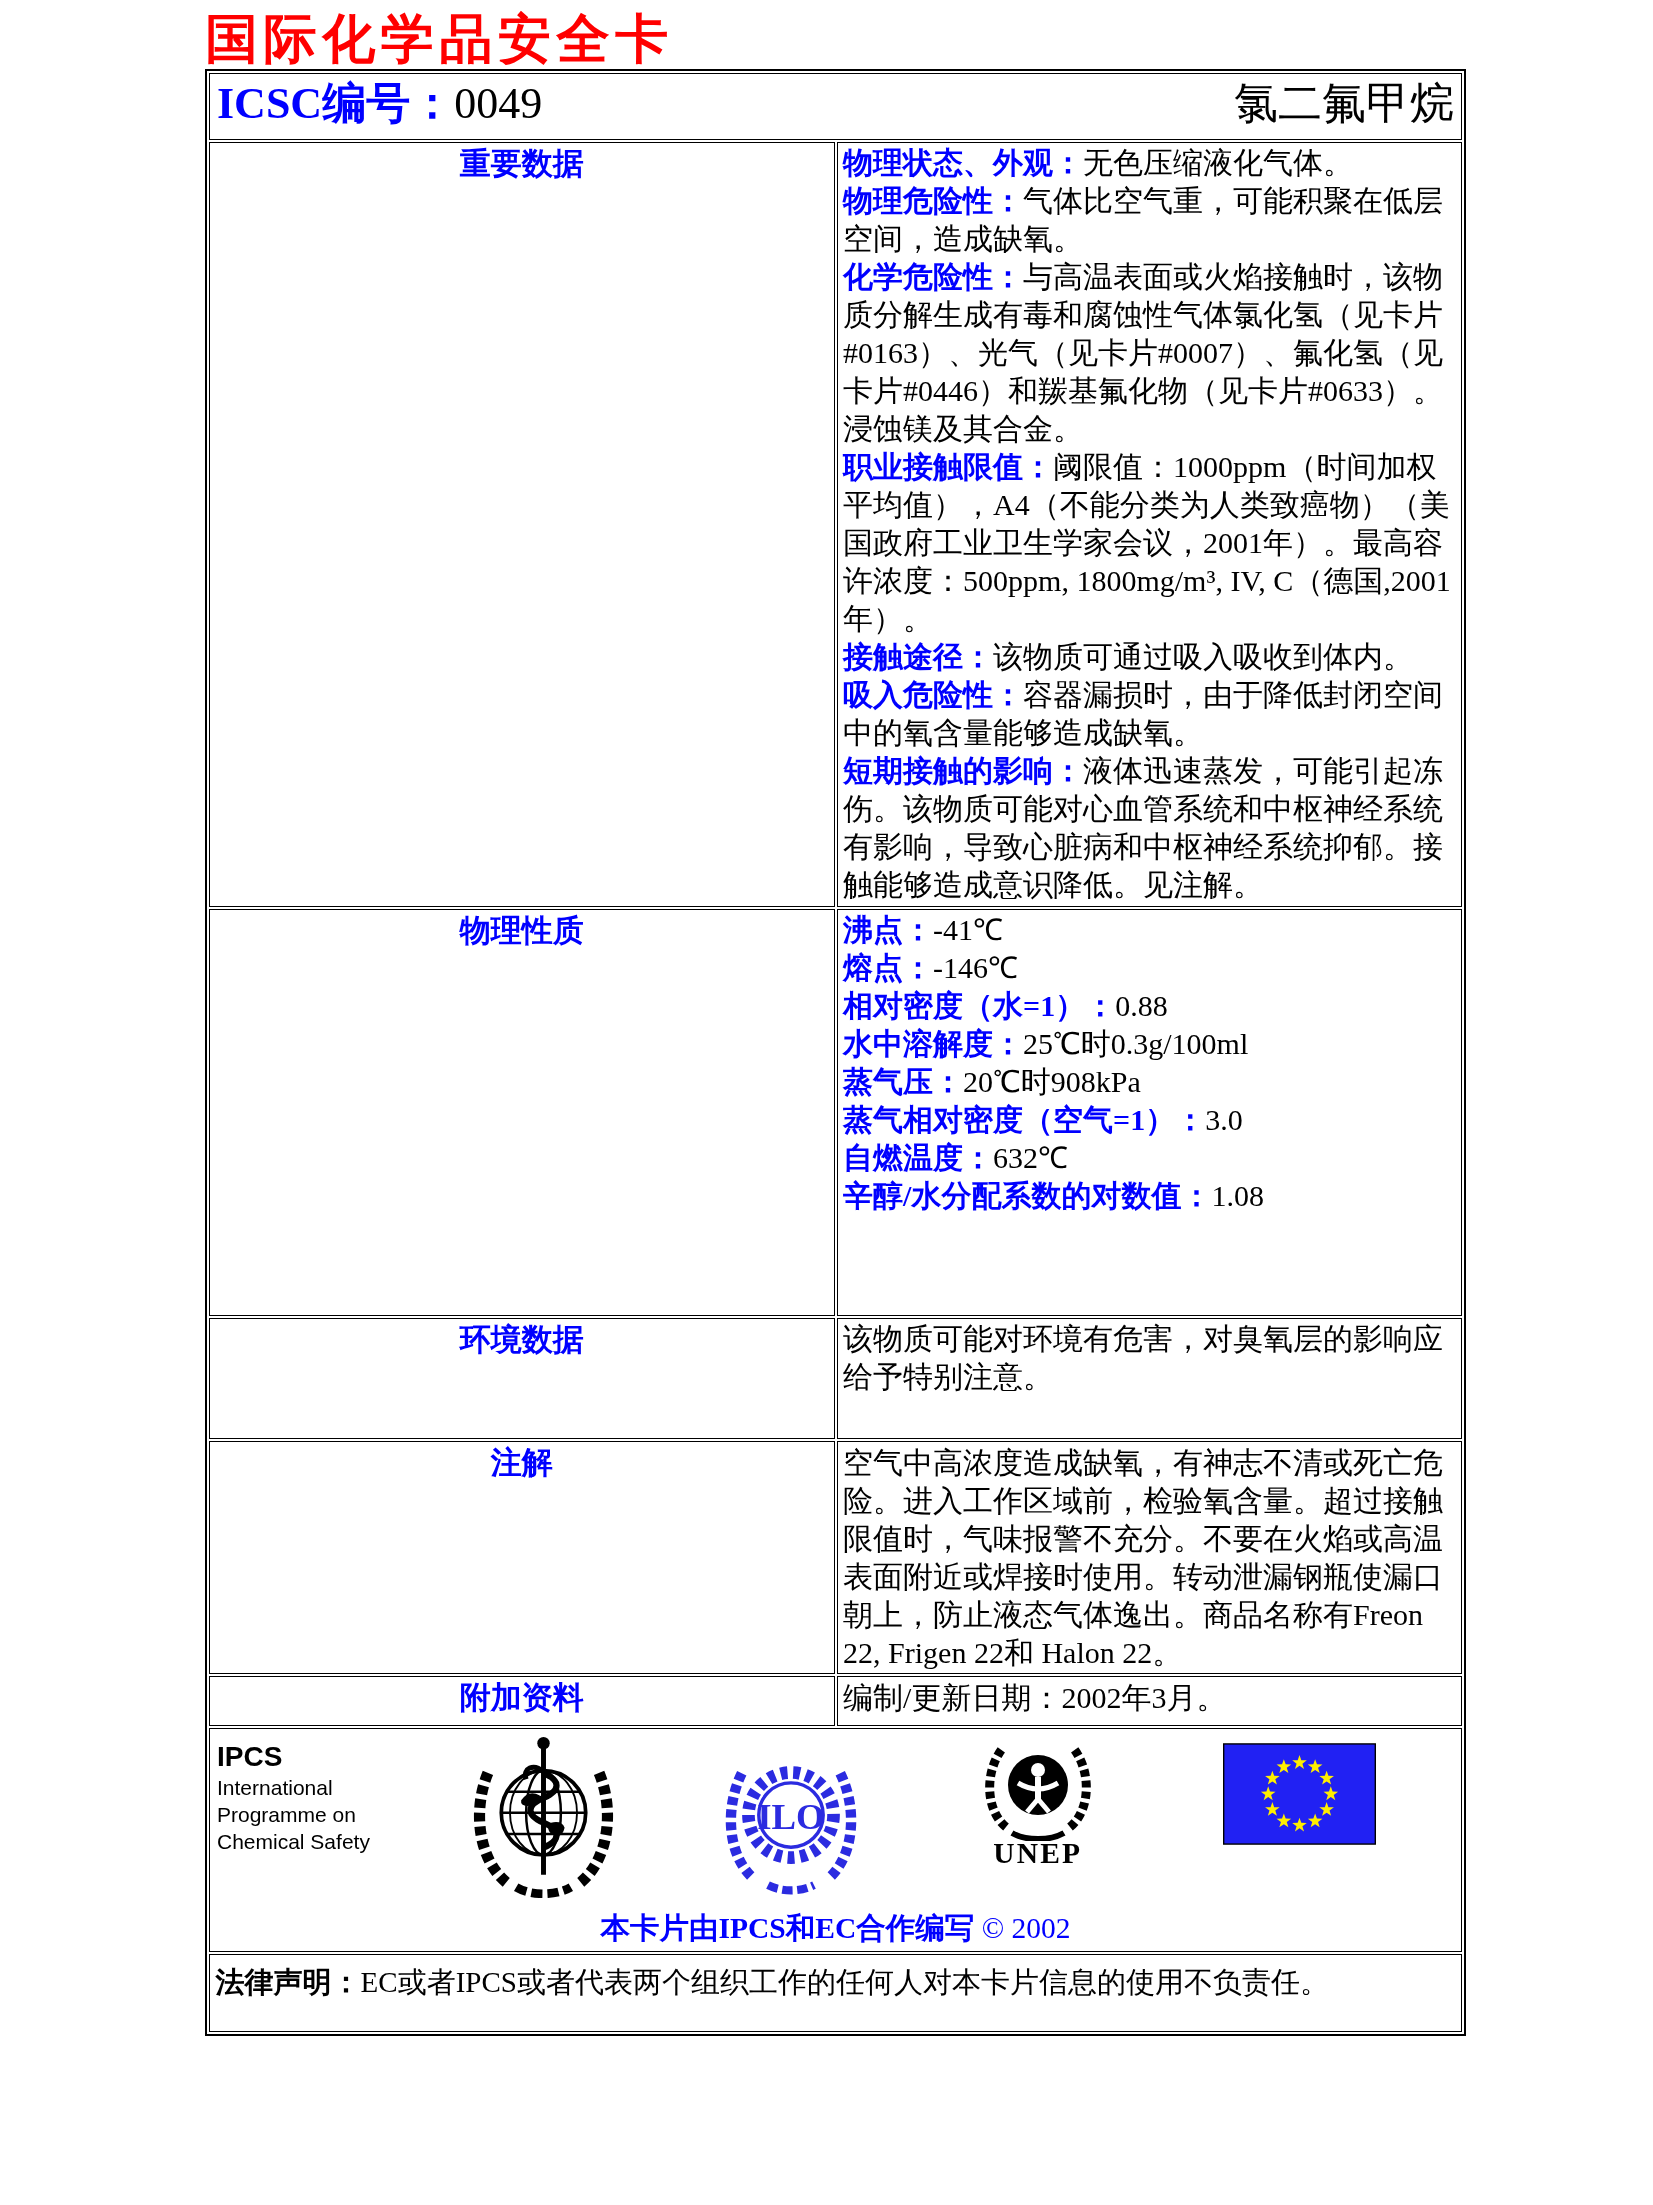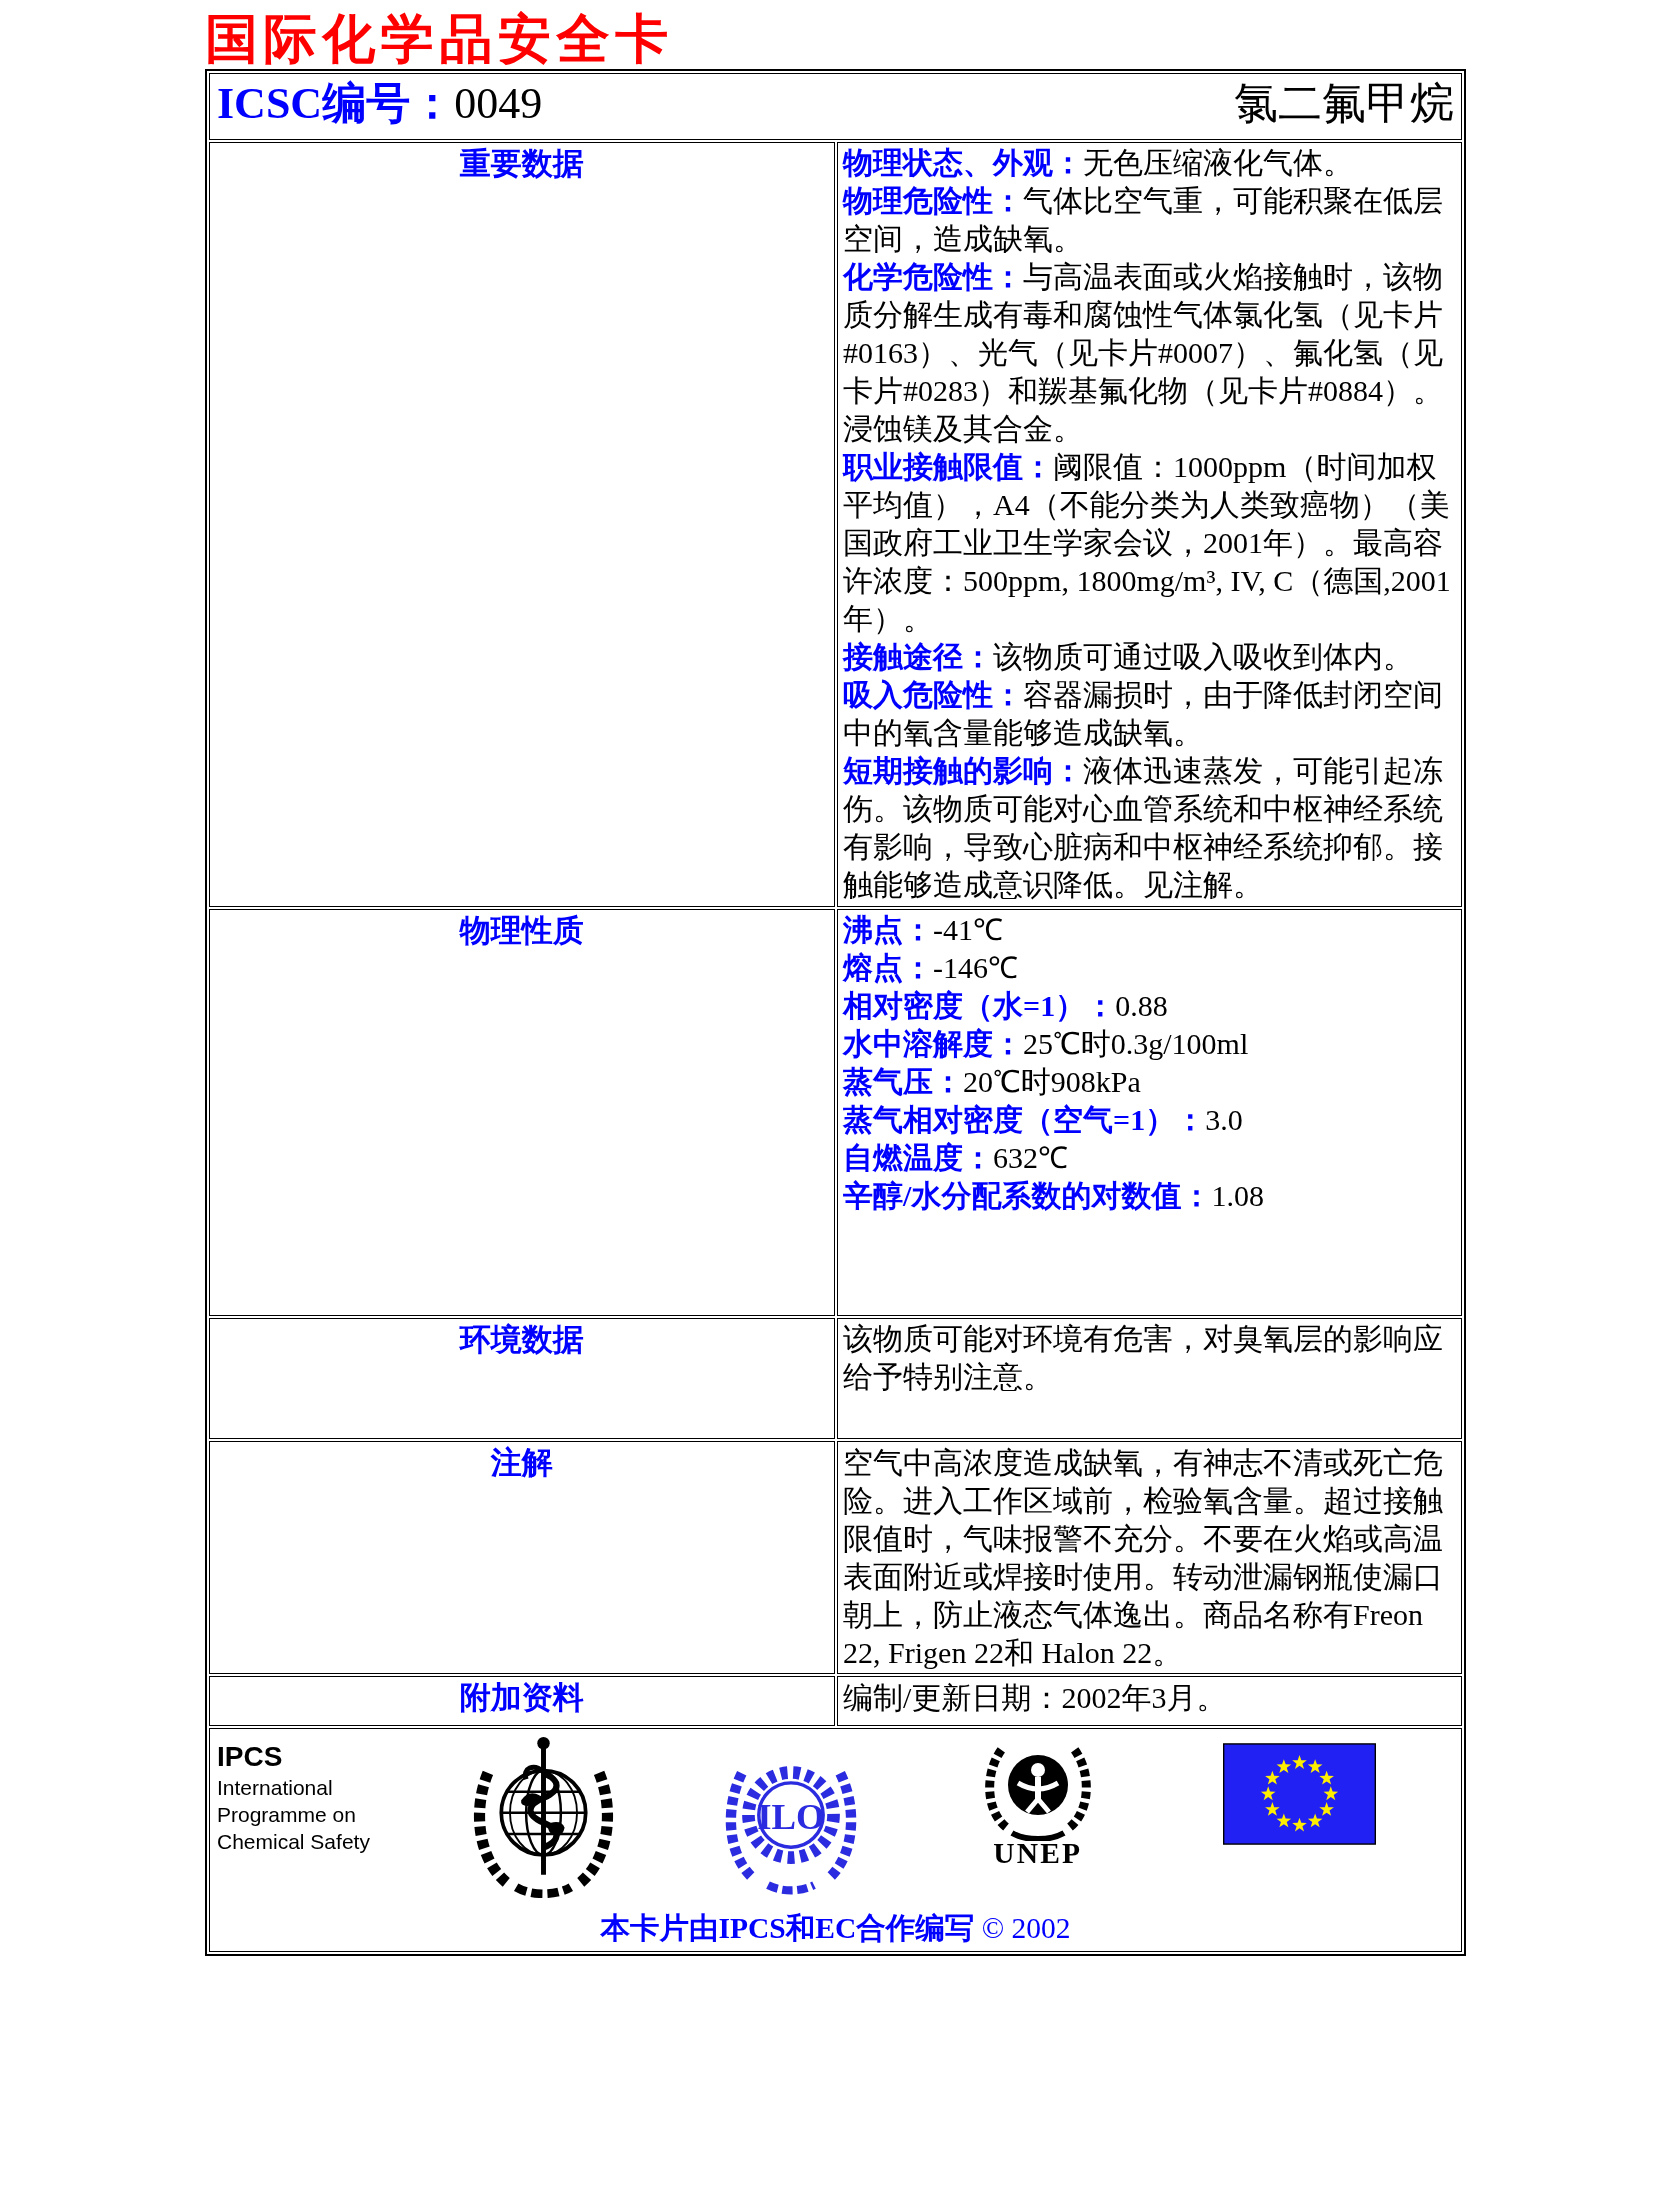--- a/index.html
+++ b/index.html
@@ -125,21 +125,21 @@
           <span>氯二氟甲烷</span>
         </div>
       </td>
     </tr>
 
     <tr>
       <td class="label-cell h-important">重要数据</td>
       <td class="content-cell h-important">
         <div><span class="entry-label">物理状态、外观：</span><span>无色压缩液化气体。</span></div>
         <div><span class="entry-label">物理危险性：</span><span>气体比空气重，可能积聚在低层空间，造成缺氧。</span></div>
-        <div><span class="entry-label">化学危险性：</span><span>与高温表面或火焰接触时，该物质分解生成有毒和腐蚀性气体氯化氢（见卡片#0163）、光气（见卡片#0007）、氟化氢（见卡片#0283）和羰基氟化物（见卡片#0884）。浸蚀镁及其合金。</span></div>
+        <div><span class="entry-label">化学危险性：</span><span>与高温表面或火焰接触时，该物质分解生成有毒和腐蚀性气体氯化氢（见卡片#0163）、光气（见卡片#0007）、氟化氢（见卡片#0446）和羰基氟化物（见卡片#0633）。浸蚀镁及其合金。</span></div>
         <div><span class="entry-label">职业接触限值：</span><span>阈限值：1000ppm（时间加权平均值），A4（不能分类为人类致癌物）（美国政府工业卫生学家会议，2001年）。最高容许浓度：500ppm, 1800mg/m³, IV, C（德国,2001年）。</span></div>
         <div><span class="entry-label">接触途径：</span><span>该物质可通过吸入吸收到体内。</span></div>
         <div><span class="entry-label">吸入危险性：</span><span>容器漏损时，由于降低封闭空间中的氧含量能够造成缺氧。</span></div>
         <div><span class="entry-label">短期接触的影响：</span><span>液体迅速蒸发，可能引起冻伤。该物质可能对心血管系统和中枢神经系统有影响，导致心脏病和中枢神经系统抑郁。接触能够造成意识降低。见注解。</span></div>
       </td>
     </tr>
 
     <tr>
       <td class="label-cell h-physical">物理性质</td>
       <td class="content-cell h-physical">
@@ -246,16 +246,21 @@
           </svg>
         </div>
 
         <div class="credit-line">
           <span class="credit-bold">本卡片由IPCS和EC合作编写</span>
           <span>© 2002</span>
         </div>
       </td>
     </tr>
 
+    <tr>
+      <td class="legal-cell" colspan="2">
+        <span class="legal-label">法律声明：</span><span>EC或者IPCS或者代表两个组织工作的任何人对本卡片信息的使用不负责任。</span>
+      </td>
+    </tr>
   </tbody>
     </table>
 </div>
 
 
 </body></html>

